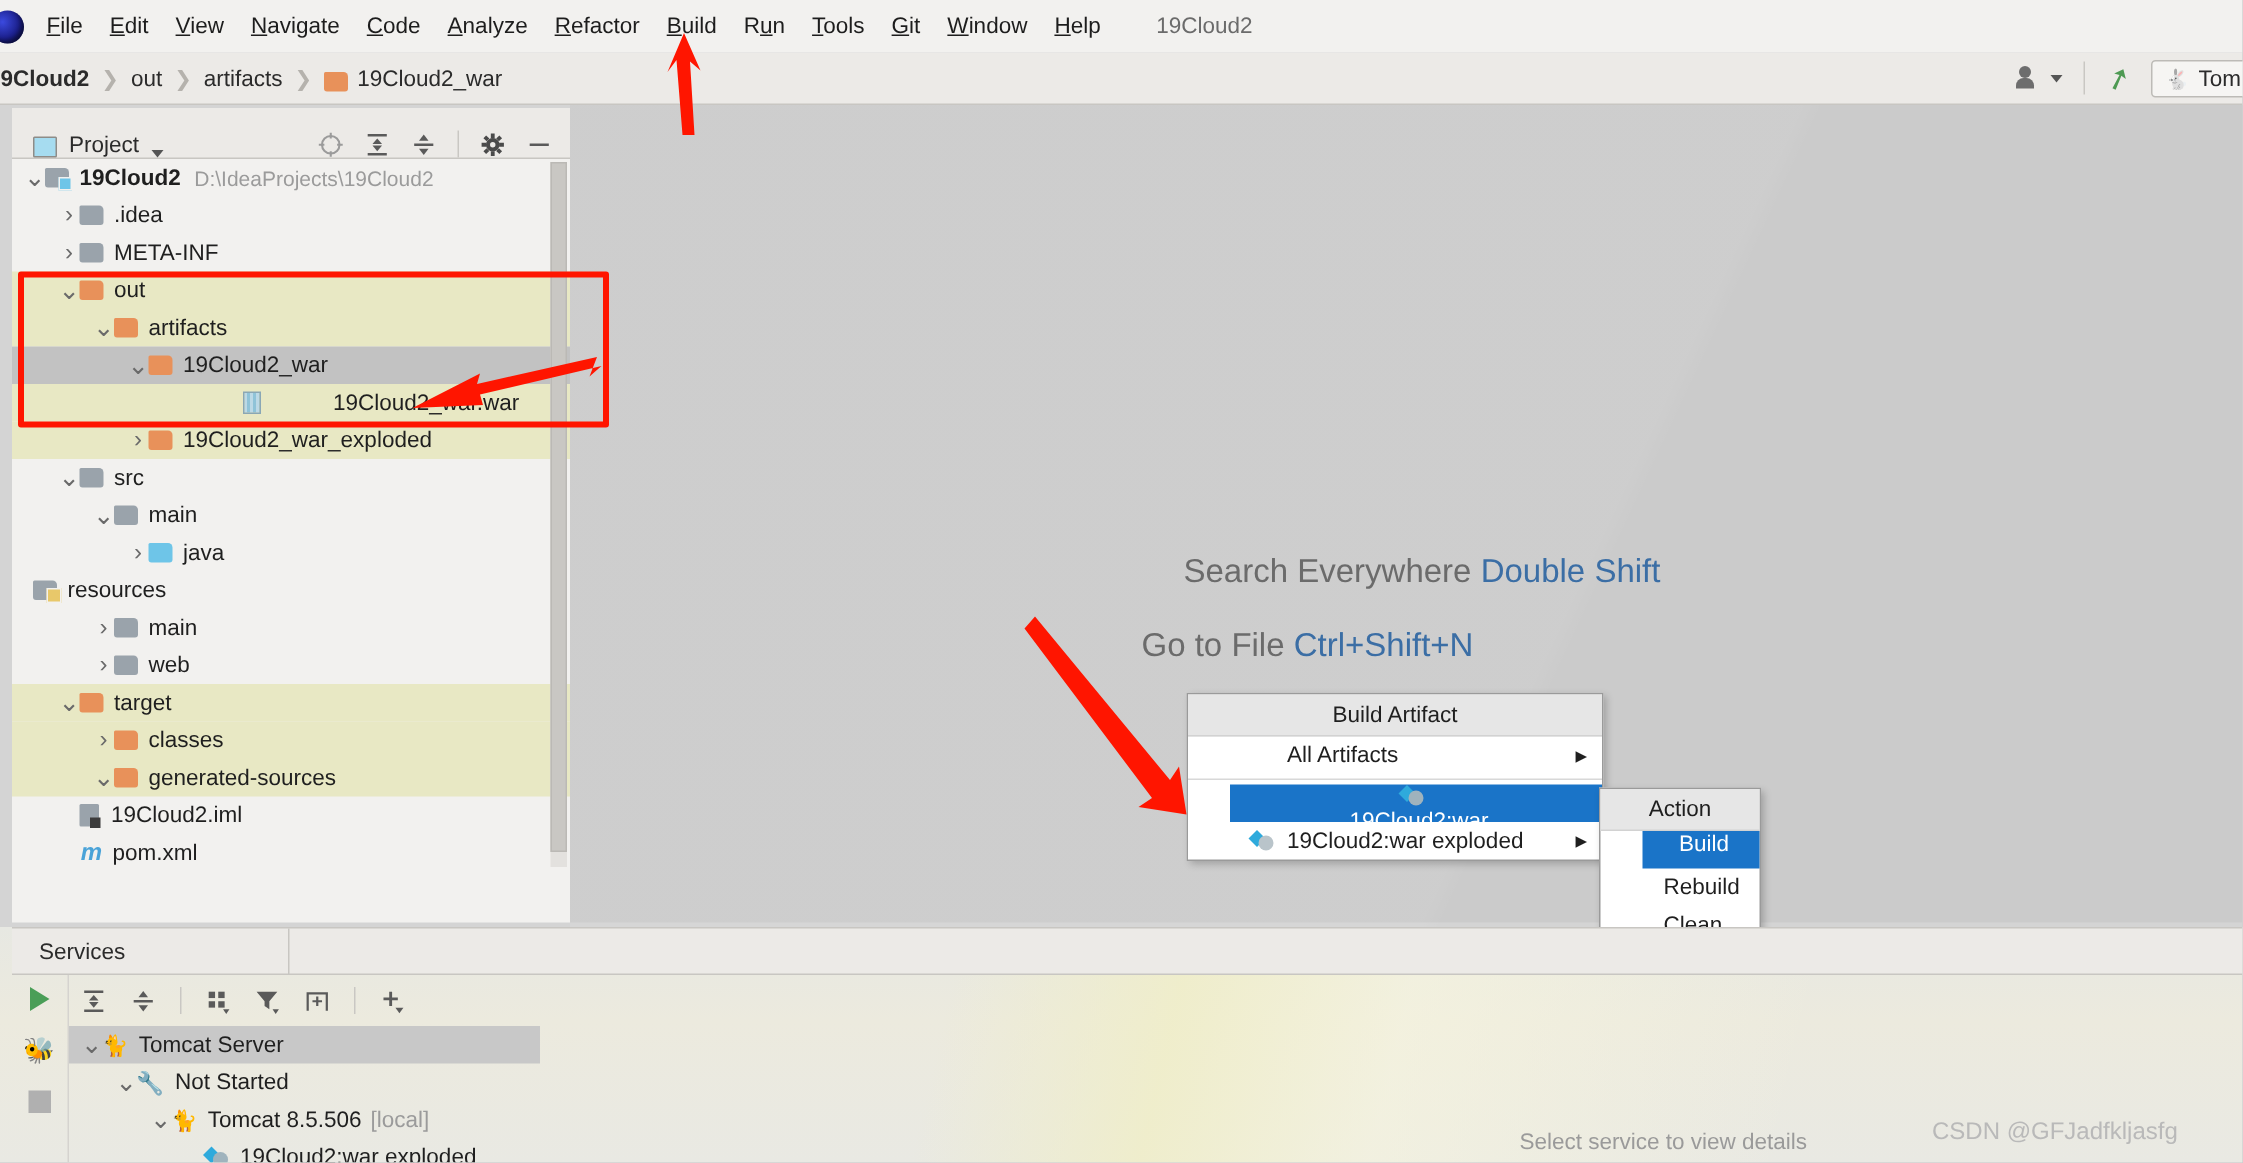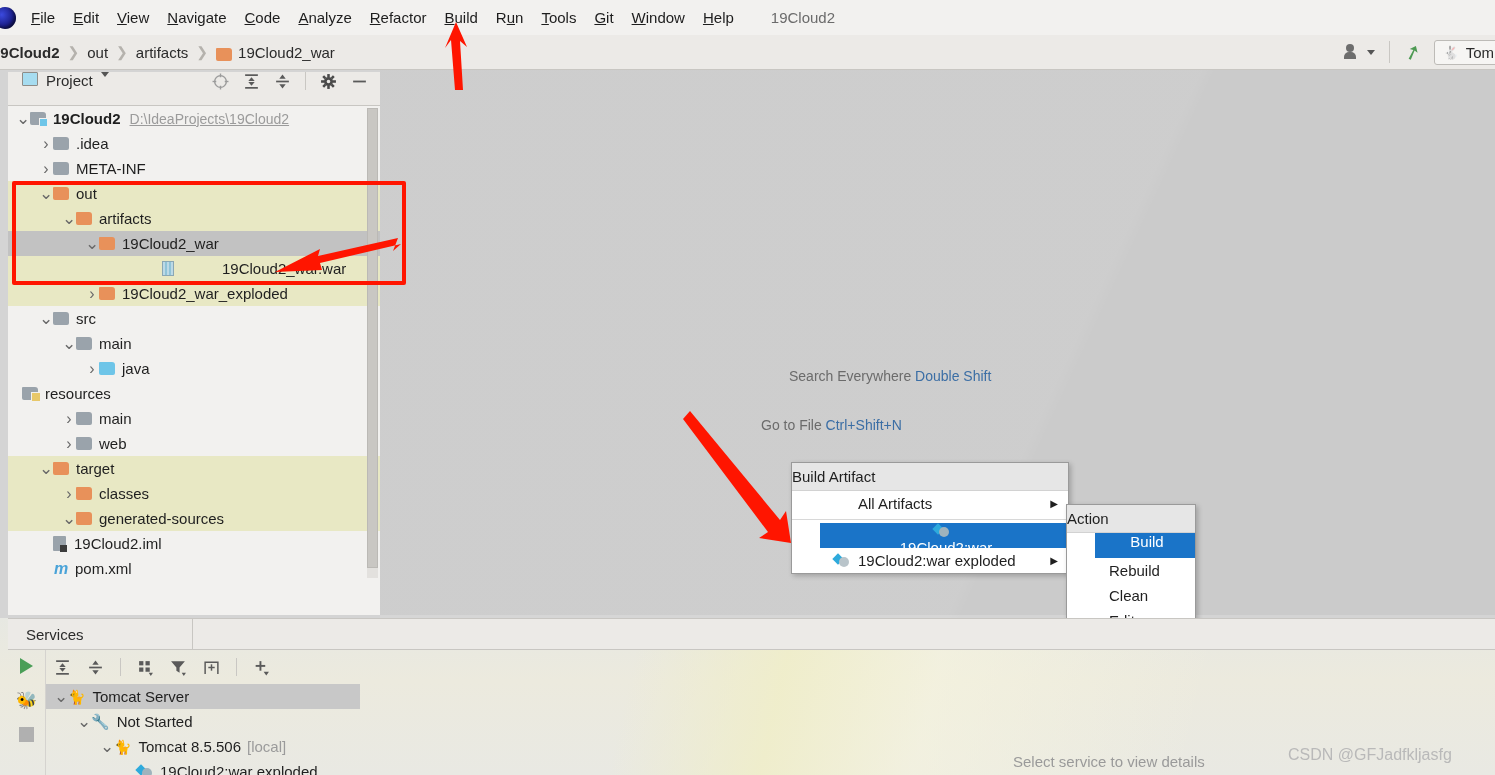--- a/index.html
+++ b/index.html
@@ -49,28 +49,28 @@
     border:1px solid #bdbbb7;border-radius:3px;background:#f6f5f3;
     padding:3px 8px; font-size:15px; color:#2b2b2b; display:flex;align-items:center;gap:6px;
     margin-right:-8px;
   }
 
   
   .editor-bg{
     position:absolute; left:380px; top:70px; width:1115px; height:545px;
     background:#cbcbcb;
   }
-  .hint{ position:absolute; font-size:14px; color:#6b6b6b; white-space:nowrap; }
+  .hint{ position:absolute; font-size:22px; color:#6b6b6b; white-space:nowrap; }
   .hint .key{ color:#3b6ea5; }
 
   
   .proj-header{
     position:absolute; left:8px; top:72px; width:372px; height:34px;
     background:#eceae7; border-bottom:1px solid #c8c6c2;
-    display:flex; align-items:flex-start;
+    display:flex; align-items:flex-end;
   }
   .proj-title-ico{
     width:16px;height:14px;border:1px solid #8e8c88;background:#a6dcf0;margin-left:14px;margin-right:8px;border-radius:1px;
   }
   .proj-title{ font-size:15px; color:#2b2b2b; }
   .proj-hdr-icons{ margin-left:auto; display:flex; align-items:center; gap:14px; padding-right:12px; color:#6a6a6a; }
   .ic{ width:17px;height:17px; display:inline-block; }
 
   .proj-tree{
     position:absolute; left:8px; top:106px; width:372px; height:509px;
@@ -97,35 +97,35 @@
   .fold.res::after{content:"";position:absolute;right:-3px;bottom:-2px;width:8px;height:8px;background:#e8c86a;border:1px solid #f2f1ef;}
   .war-ico{
     width:12px;height:15px;flex:0 0 12px;margin-right:8px;border:1px solid #8aa7b5;
     background:repeating-linear-gradient(90deg,#bcd9e6 0 2px,#8fc3d8 2px 4px);
   }
   .iml-ico{
     width:13px;height:15px;flex:0 0 13px;margin-right:8px;background:#9aa3ab;position:relative;border-radius:1px;
   }
   .iml-ico::after{content:"";position:absolute;right:-1px;bottom:-1px;width:7px;height:7px;background:#3c3c3c;}
   .m-ico{ flex:0 0 16px;margin-right:6px;color:#4aa3d8;font-style:italic;font-weight:bold;font-size:16px;text-align:center; }
-  .path-gray{ color:#9b9b9b; margin-left:9px; font-size:14px;text-decoration:underline; }
+  .path-gray{ color:#9b9b9b; margin-left:9px; font-size:14px; }
   .bold{ font-weight:bold; }
 
   
   .tree-scroll{
     position:absolute; right:2px; top:2px; width:11px; height:470px; background:#e3e1de;
   }
   .tree-scroll .thumb{
     position:absolute; left:0; top:0; width:11px; height:460px; background:#c9c7c3; border:1px solid #bbb9b5;
   }
 
   
   .popup{ position:absolute; background:#ffffff; border:1px solid #9a9a9a; box-shadow:2px 2px 5px rgba(0,0,0,.22); }
   .popup-title{
-    background:#e6e6e6; text-align:left; font-size:15px; color:#1f1f1f;
+    background:#e6e6e6; text-align:center; font-size:15px; color:#1f1f1f;
     padding:5px 0; border-bottom:1px solid #d2d2d2;
   }
   .mi{
     display:flex; align-items:center; height:25px; padding:0 10px 0 14px;
     font-size:15px; color:#1f1f1f; white-space:nowrap; cursor:default;margin-left:28px;
   }
   .mi.sel{ background:#1a74c8; color:#ffffff;flex-direction:column; }
   .mi .sub-arrow{ margin-left:auto; font-size:10px; }
   .mi-sep{ height:1px; background:#d8d8d8; margin:3px 0; }
   .art-ico{
@@ -416,21 +416,21 @@
     <div class="mi">
       <span class="art-ico gray">
           <span class="d1"></span>
           <span class="d2"></span>
         </span>
       <span>19Cloud2:war exploded</span>
       <span class="sub-arrow">▶</span>
     </div>
   </div>
 
-  <div class="popup" style="left:1066px; top:504px; width:130px;">
+  <div class="popup" style="left:1066px; top:525px; width:108px;">
     <div class="popup-title">Action</div>
     <div class="mi sel" style="padding-left:14px;">
       <span>Build</span>
     </div>
     <div class="mi" style="padding-left:14px;">
       <span>Rebuild</span>
     </div>
     <div class="mi" style="padding-left:14px;">
       <span>Clean</span>
     </div>

